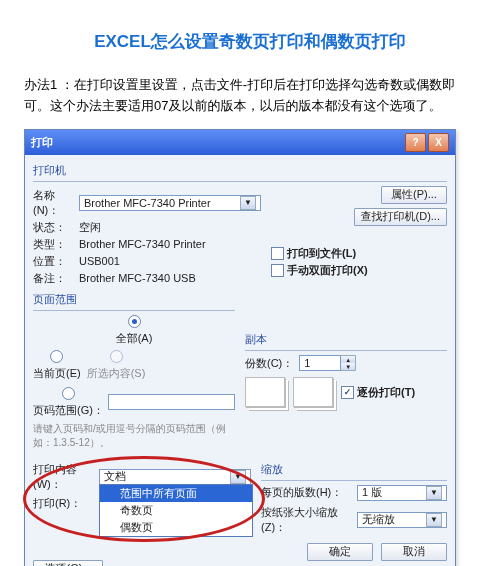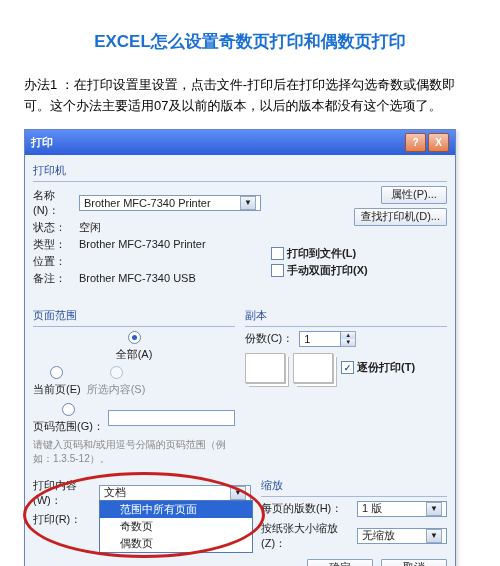--- a/index.html
+++ b/index.html
@@ -196,20 +196,21 @@
           <div class="row">
               <span class="lbl">状态：</span>
               <span class="val">空闲</span>
             </div>
           <div class="row">
               <span class="lbl">类型：</span>
               <span class="val">Brother MFC-7340 Printer</span>
             </div>
           <div class="row">
               <span class="lbl">位置：</span>
+              <span class="val">USB001</span>
             </div>
           <div class="row">
               <span class="lbl">备注：</span>
               <span class="val">Brother MFC-7340 USB</span>
             </div>
         </div>
         <div class="right">
           <div class="btn-stack">
             <div class="btn">属性(P)...</div>
             <div class="btn">查找打印机(D)...</div>
@@ -219,21 +220,21 @@
               <span class="chkbox"></span>
               <span>打印到文件(L)</span>
             </div>
           <div class="chk">
               <span class="chkbox"></span>
               <span>手动双面打印(X)</span>
             </div>
         </div>
       </div>
 
-      <div class="twocol" style="margin-top:18px;">
+      <div class="twocol" style="margin-top:2px;align-items:center;">
         <div class="half">
           <div class="group-label">页面范围</div>
           <hr class="hr-blue">
           <div class="radio">
               <span class="rbox sel"></span>
               <span>全部(A)</span>
             </div>
           <div class="row">
             <div class="radio">
                 <span class="rbox"></span>

